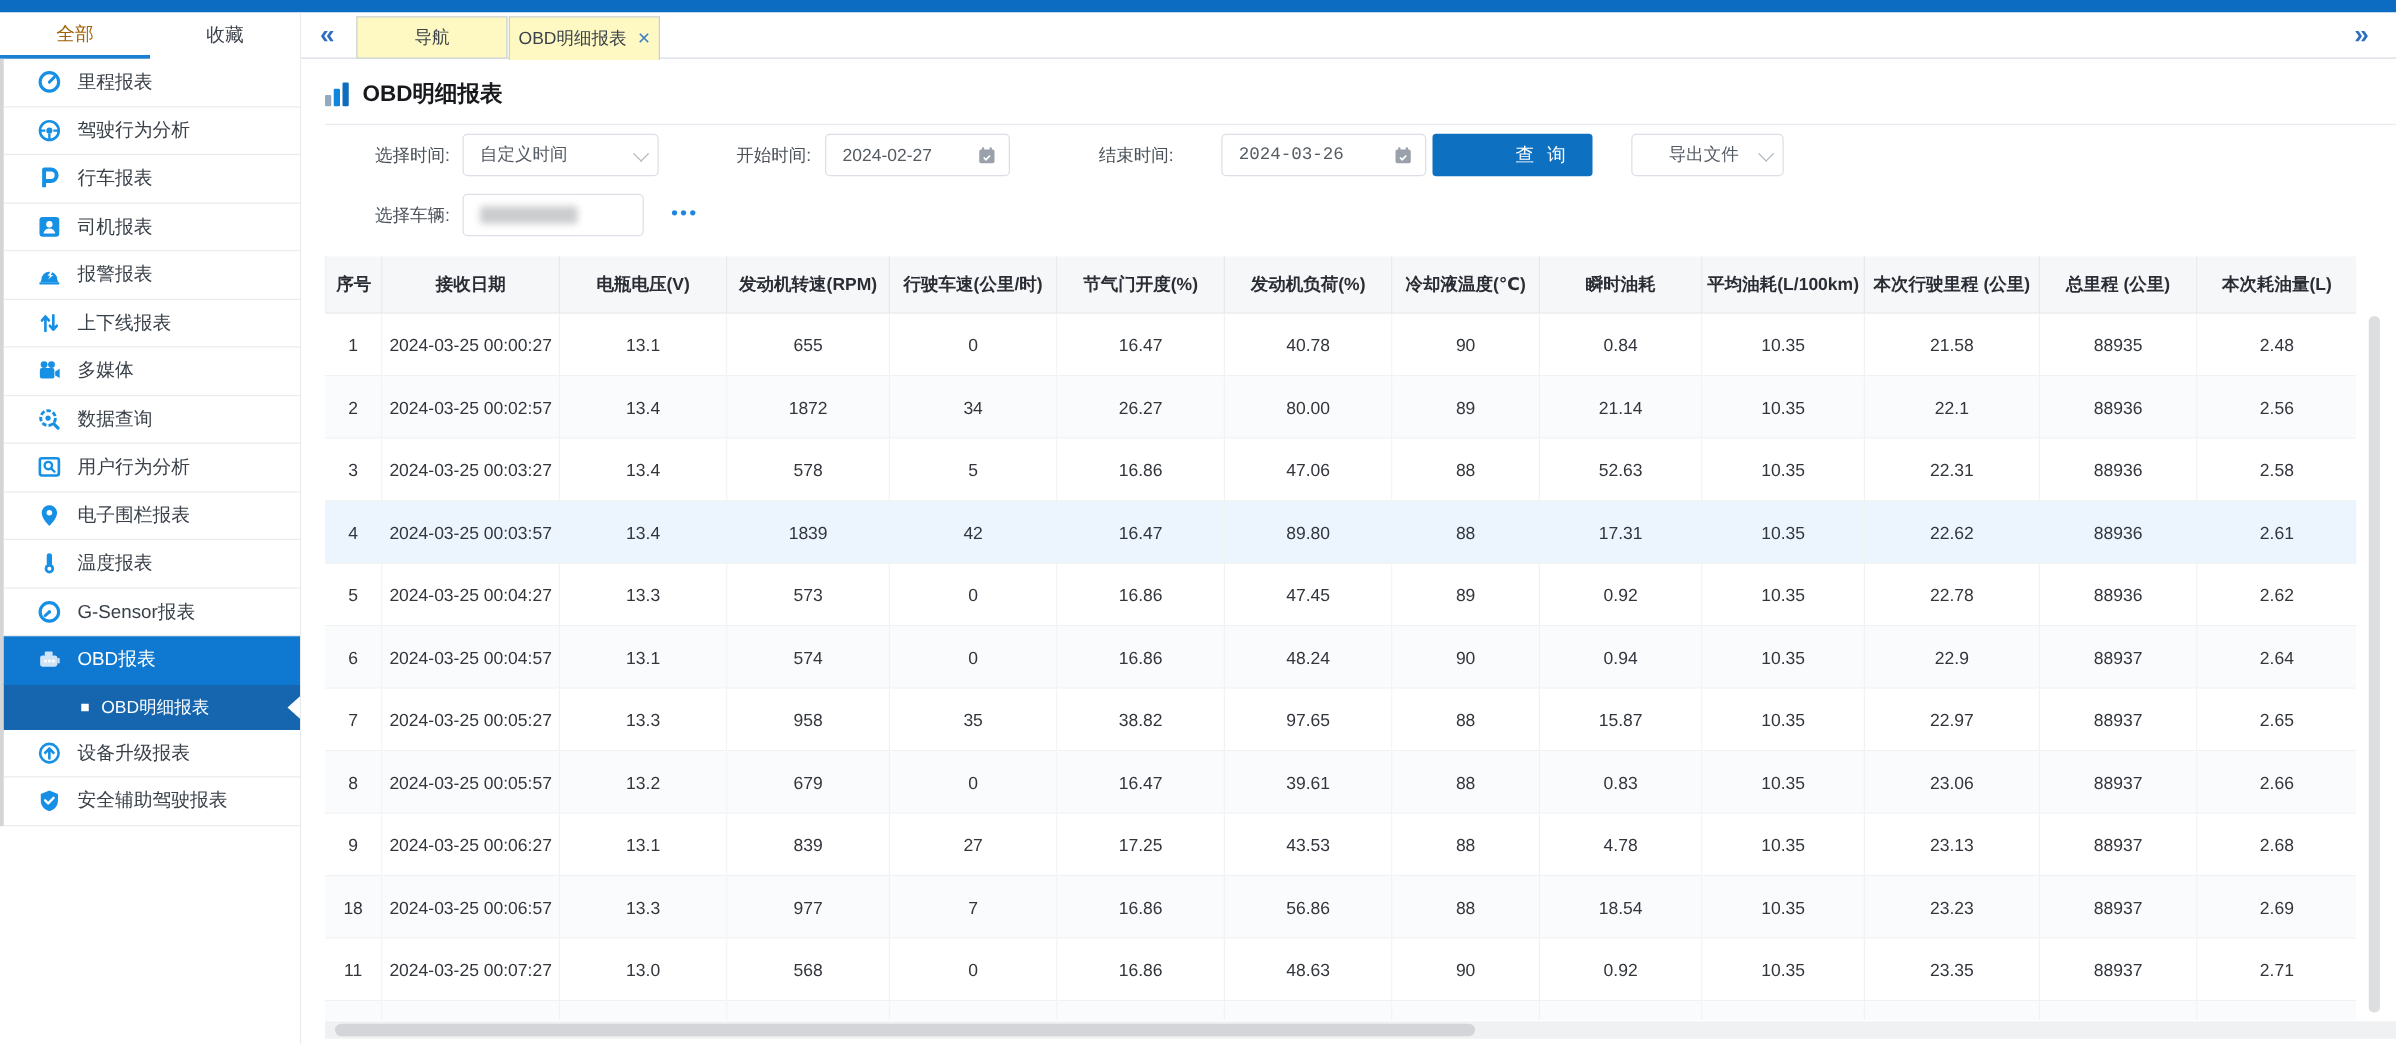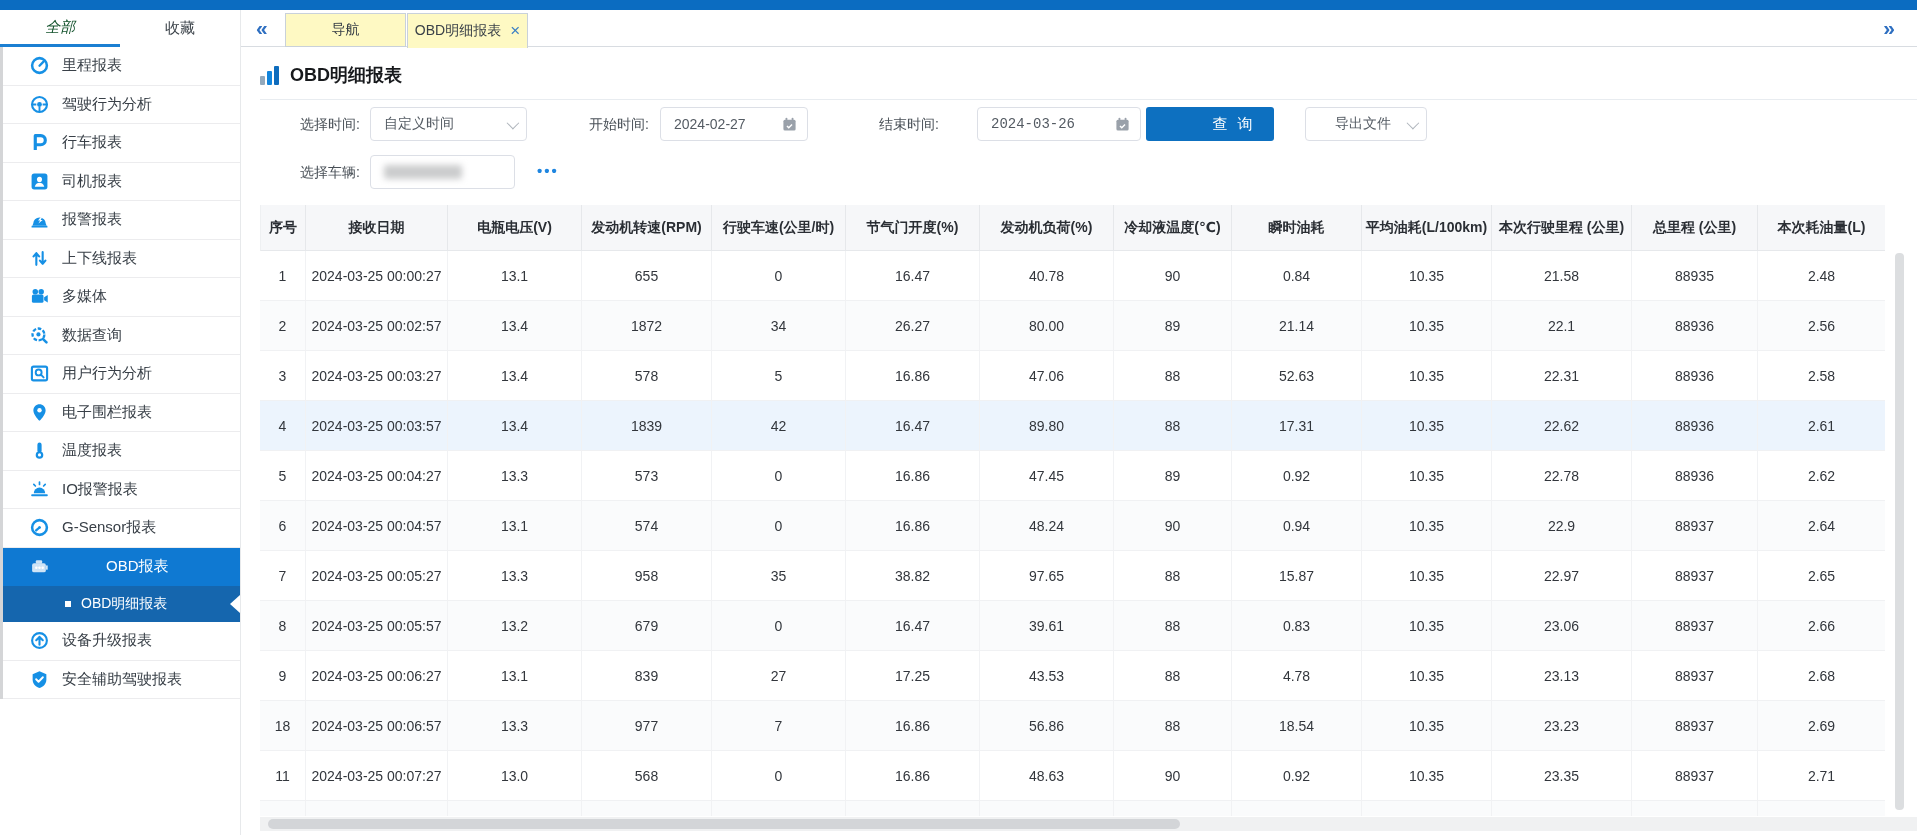--- a/index.html
+++ b/index.html
@@ -7,26 +7,26 @@
   body { font-family:"Liberation Sans","DejaVu Sans",sans-serif; }
   .screen { position:relative; width:1917px; height:835px; overflow:hidden; background:#fff; }
 
   
   .topbar { position:absolute; left:0; top:0; width:1917px; height:10px; background:#0b6cc1; }
 
   
   .sidebar { position:absolute; left:0; top:10px; width:241px; height:825px; background:#fff; border-right:1px solid #e7e9eb; }
   .side-tabs { display:flex; height:37px; }
   .side-tab { flex:1; display:flex; align-items:center; justify-content:center; font-size:15px; color:#3c434a; cursor:pointer; }
-  .side-tab.active { color:#14532d; border-bottom:3px solid #1b7fd2;font-style:italic; }
+  .side-tab.active { color:#a16207; border-bottom:3px solid #1b7fd2; }
   .side-nav { position:relative; border-left:3px solid #d4d5d7; }
   .side-item { position:relative; height:38.5px; display:flex; align-items:center; padding-left:26px; border-bottom:1px solid #ececee; color:#394048; font-size:15px; cursor:pointer; }
   .side-item .s-icon { width:20px; height:20px; margin-right:13px; color:#1690e5; display:inline-flex; align-items:center; justify-content:center; }
   .side-item .s-icon svg { width:19px; height:19px; }
-  .side-item.selected { background:#0f79d2; color:#fff; border-bottom-color:#0f79d2;gap:44px; }
+  .side-item.selected { background:#0f79d2; color:#fff; border-bottom-color:#0f79d2; }
   .side-item.selected .s-icon { color:#cfe4f6; }
   .side-subitem { position:relative; height:36px; display:flex; align-items:center; padding-left:62px; background:#1566ae; color:#fff; font-size:14px; cursor:pointer; }
   .side-subitem::before { content:""; width:6px; height:6px; background:#fff; margin-right:10px; display:inline-block; }
   .side-subitem::after { content:""; position:absolute; right:0; top:50%; transform:translateY(-50%); border-top:9px solid transparent; border-bottom:9px solid transparent; border-right:10px solid #fff; }
 
   
   .main { position:absolute; left:241px; top:10px; width:1676px; height:825px; background:#fff; }
 
   .tabbar { position:relative; height:37px; border-bottom:1px solid #d8dce1; }
   .chev { position:absolute; top:4px; font-size:21px; font-weight:bold; color:#2e6fc1; cursor:pointer; line-height:28px; }
@@ -184,30 +184,20 @@
         </div>
         <div class="side-item">
           <span class="s-icon">
             <svg viewBox="0 0 18 18">
               <rect x="7" y="1.5" width="4" height="9.5" rx="2" fill="currentColor"></rect>
               <circle cx="9" cy="13.2" r="3.6" fill="currentColor"></circle>
               <circle cx="9" cy="13.2" r="1.5" fill="#fff"></circle>
             </svg>
           </span>
           <span>温度报表</span>
-        </div>
-        <div class="side-item">
-          <span class="s-icon">
-            <svg viewBox="0 0 18 18">
-              <path d="M3.6 12.6a5.4 5.4 0 0 1 10.8 0z" fill="currentColor"></path>
-              <path d="M2 14.4h14" stroke="currentColor" stroke-width="1.8" stroke-linecap="round"></path>
-              <path d="M9 2v2.2M3.6 4.2l1.5 1.5M14.4 4.2l-1.5 1.5" stroke="currentColor" stroke-width="1.6" stroke-linecap="round"></path>
-            </svg>
-          </span>
-          <span>IO报警报表</span>
         </div>
         <div class="side-item">
           <span class="s-icon">
             <svg viewBox="0 0 18 18">
               <circle cx="9" cy="9" r="7" fill="none" stroke="currentColor" stroke-width="2.4"></circle>
               <path d="M9 9L5.8 11.8" stroke="currentColor" stroke-width="2.2" stroke-linecap="round"></path>
               <circle cx="9" cy="9" r="1.3" fill="currentColor"></circle>
             </svg>
           </span>
           <span>G-Sensor报表</span>

